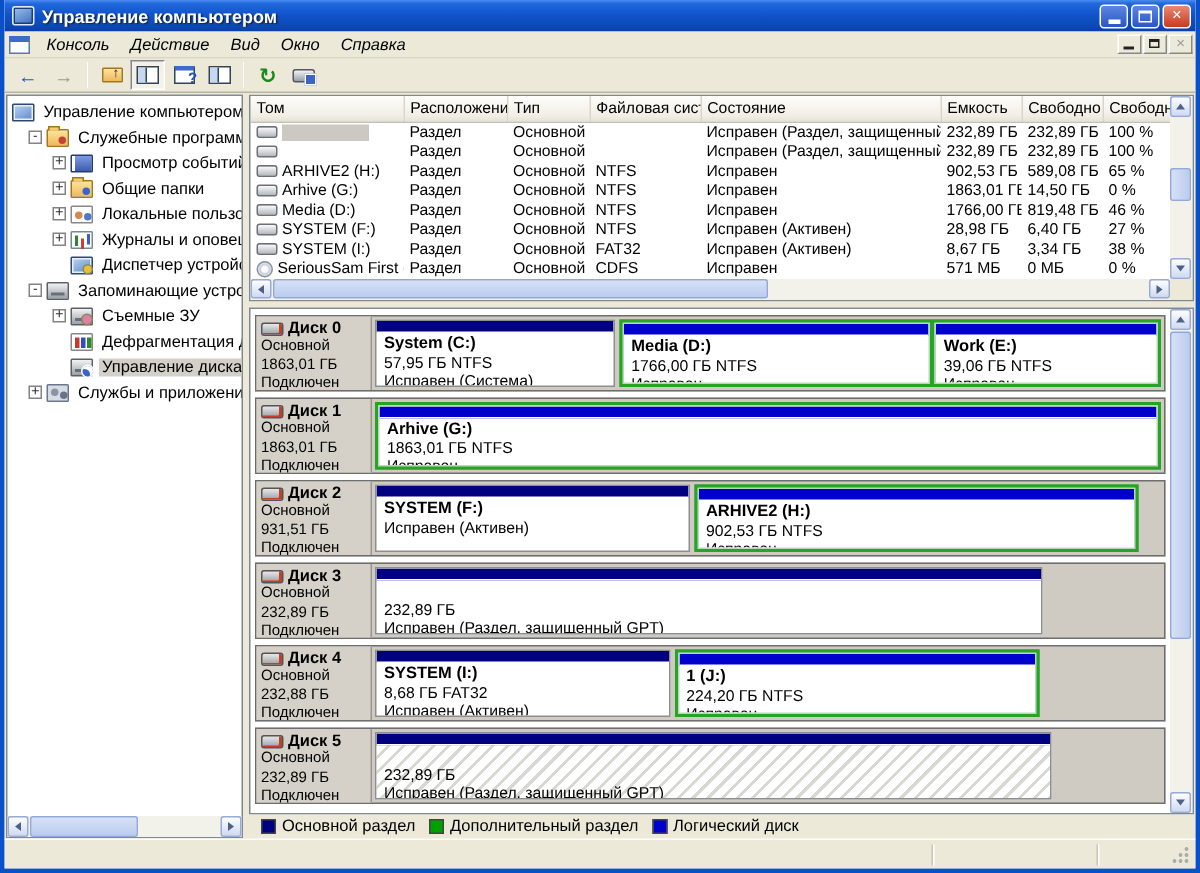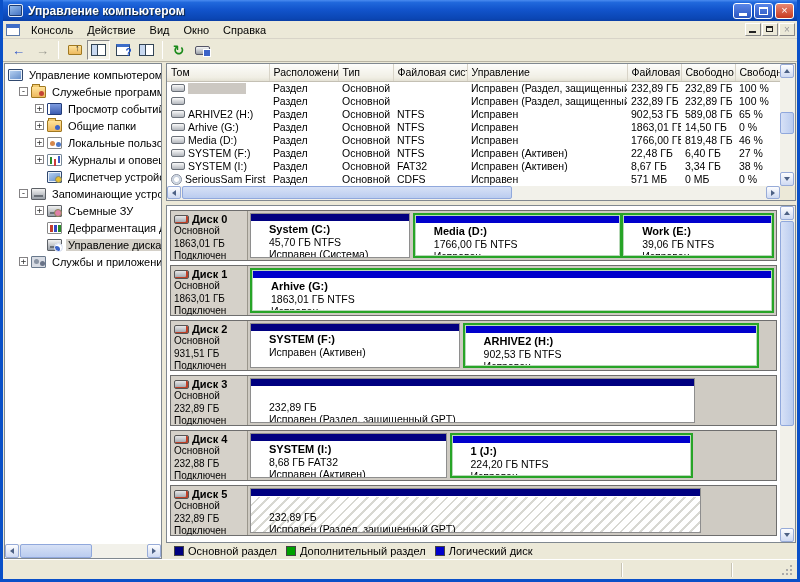--- a/index.html
+++ b/index.html
@@ -18,21 +18,21 @@
   .tbtns { display:flex; gap:2px; }
   .tbtn { width:19px; height:16px; border-radius:3px; border:1px solid #fff;
     display:flex; align-items:center; justify-content:center; color:#fff; font-size:11px; line-height:1;
     background:linear-gradient(#5A86E8,#2B56C0); cursor:default; }
   .tbtn.close { background:linear-gradient(#E88873,#C83A20); }
   .glyph-min { width:8px; height:3px; background:#fff; margin-top:7px; }
   .glyph-max { width:9px; height:8px; border:1px solid #fff; border-top:2px solid #fff; }
 
   
   .menubar { height:18px; flex:none; background:#ECE9D8; border-bottom:1px solid #D8D4C8;
-    display:flex; align-items:center; font-size:11px; padding:0 2px; }
+    display:flex; align-items:center; font-size:11px; padding:0 2px;font-style:italic; }
   .mdi-ico { width:14px; height:12px; border:1px solid #5A78A8; background:#fff; margin:0 4px 0 1px;
     border-top:4px solid #3C6CC8; flex:none; }
   .menu-item { padding:2px 7px; cursor:default; }
   .menubar .spacer { flex:1; }
   .mdi-btn { width:16px; height:13px; background:#ECE9D8; border:1px solid;
     border-color:#fff #888 #888 #fff; margin-left:1px; position:relative; }
   .mdi-btn .m-min { position:absolute; left:3px; bottom:2px; width:7px; height:2px; background:#222; }
   .mdi-btn .m-rest { position:absolute; left:3px; top:2px; width:7px; height:6px; border:1px solid #222; border-top-width:2px; }
   .mdi-btn .m-close { position:absolute; inset:0; text-align:center; font-size:10px; line-height:12px; color:#999; }
 
@@ -135,21 +135,21 @@
   .disk-label { width:77px; flex:none; background:#D5D1C9; border-right:1px solid #9A968C; padding:2px 3px; overflow:hidden; }
   .disk-label .dl-head { display:flex; align-items:center; gap:3px; font-size:11px; font-weight:bold; white-space:nowrap; }
   .disk-ico { width:15px; height:9px; flex:none; border:1px solid #555; border-radius:2px;
     background:linear-gradient(#E8E8E8,#9AA0A8); box-shadow:inset -2px -1px 0 #C04028; }
   .disk-label .dl-line { font-size:10px; line-height:12.5px; white-space:nowrap; }
   .disk-band { flex:1; display:flex; gap:3px; padding:2px; overflow:hidden; }
   .part { border:1px solid #8E8E8E; background:#fff; display:flex; flex-direction:column; overflow:hidden; }
   .strip { height:8px; flex:none; border-bottom:1px solid #fff; }
   .strip.primary-c { background:#000080; }
   .strip.logical-c { background:#0000CC; }
-  .ptext { flex:1; padding:1px 18px; overflow:hidden; }
+  .ptext { flex:1; padding:1px 5px; overflow:hidden; }
   .pname { font-size:11px; font-weight:bold; line-height:13px; min-height:13px; white-space:nowrap; }
   .pline { font-size:10.5px; line-height:12px; white-space:nowrap; }
   .extended { border:2px solid #27A427; background:#27A427; display:flex; gap:3px; overflow:hidden; }
   .extended .part { border:1px solid #B8D8B8; flex:none; }
   .hatched .ptext { background:repeating-linear-gradient(135deg,#fff 0 5px,#D8D8D2 5px 7px); }
 
   
   .disk-vscroll { width:15px; flex:none; }
 
   
@@ -332,22 +332,22 @@
                 <col class="c-cap">
                 <col class="c-free">
                 <col class="c-pct">
               </colgroup>
             <tbody>
                 <tr>
               <th>Том</th>
               <th>Расположение</th>
               <th>Тип</th>
               <th>Файловая система</th>
-              <th>Управление</th>
-              <th>Файловая</th>
+              <th>Состояние</th>
+              <th>Емкость</th>
               <th>Свободно</th>
               <th>Свободно %</th>
             </tr>
             <tr>
               <td>
                     <span class="vol-name-cell">
                       <span class="vol-ico"></span>
                       <span class="name-sel"></span>
                     </span>
                   </td>
@@ -423,21 +423,21 @@
               <td>
                     <span class="vol-name-cell">
                       <span class="vol-ico"></span>
                       <span>SYSTEM (F:)</span>
                     </span>
                   </td>
               <td>Раздел</td>
               <td>Основной</td>
               <td>NTFS</td>
               <td>Исправен (Активен)</td>
-              <td>22,48 ГБ</td>
+              <td>28,98 ГБ</td>
               <td>6,40 ГБ</td>
               <td>27 %</td>
             </tr>
             <tr>
               <td>
                     <span class="vol-name-cell">
                       <span class="vol-ico"></span>
                       <span>SYSTEM (I:)</span>
                     </span>
                   </td>
@@ -501,21 +501,21 @@
                 </div>
               <div class="dl-line">Основной</div>
               <div class="dl-line">1863,01 ГБ</div>
               <div class="dl-line">Подключен</div>
             </div>
             <div class="disk-band">
               <div class="part" style="width:30.5%">
                 <div class="strip primary-c"></div>
                 <div class="ptext">
                   <div class="pname">System (C:)</div>
-                  <div class="pline">45,70 ГБ NTFS</div>
+                  <div class="pline">57,95 ГБ NTFS</div>
                   <div class="pline">Исправен (Система)</div>
                 </div>
               </div>
               <div class="extended" style="flex:1">
                 <div class="part" style="width:57.5%">
                   <div class="strip logical-c"></div>
                   <div class="ptext">
                     <div class="pname">Media (D:)</div>
                     <div class="pline">1766,00 ГБ NTFS</div>
                     <div class="pline">Исправен</div>

